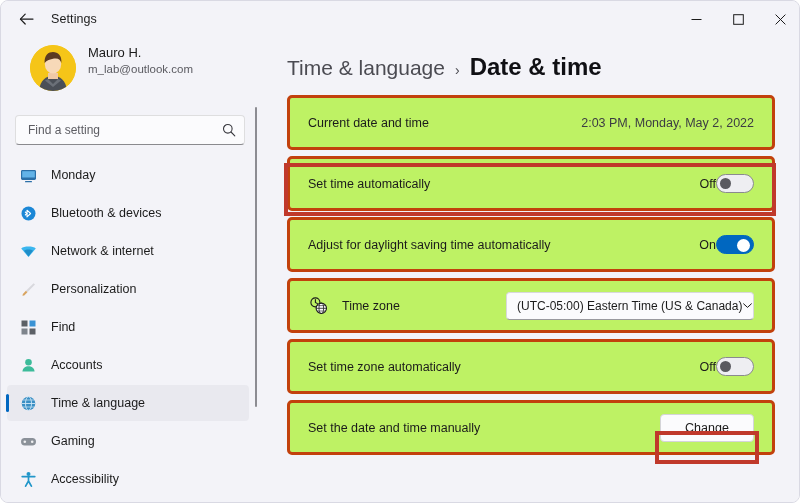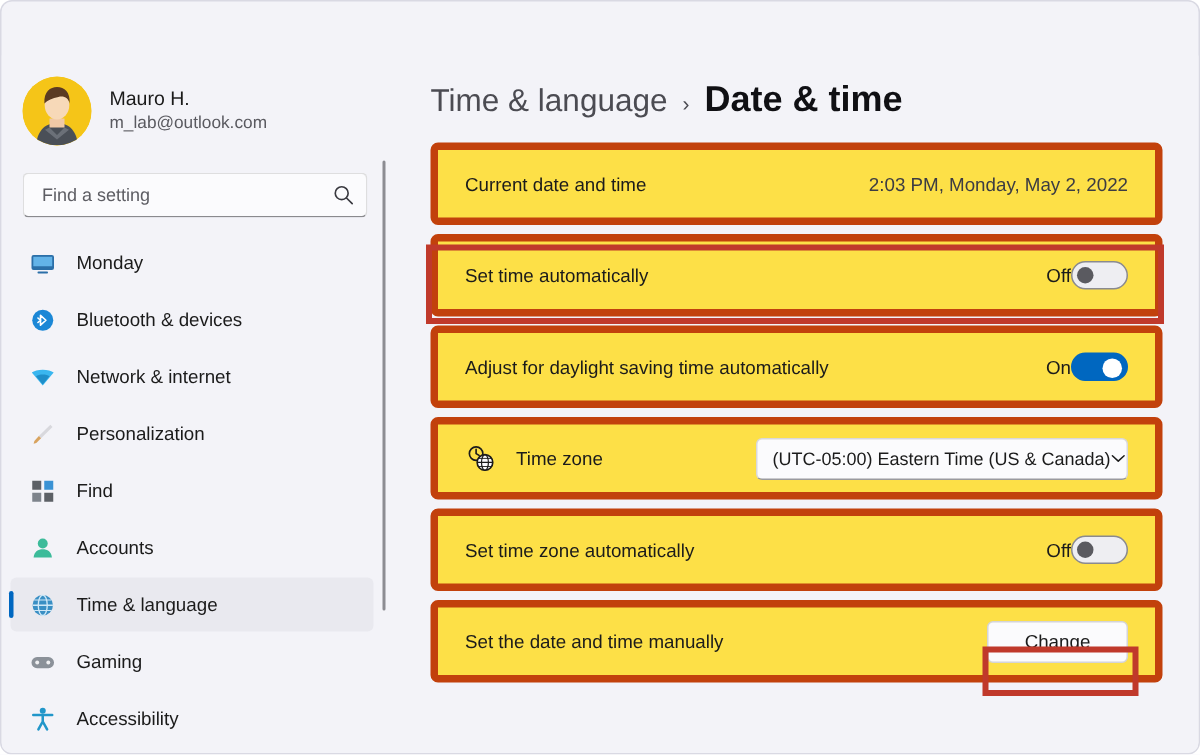--- a/index.html
+++ b/index.html
@@ -64,22 +64,21 @@
   .sidebar {
     position: absolute;
     top: 36px; left: 0;
     width: 258px;
     height: 467px;
     background: #f3f3f8;
     overflow: hidden;
   }
   .profile {
     display: flex;
-    align-items: center;
-    padding: 8px 0 0 14px;
+    padding: 8px 0 0 29px;
     height: 66px;
     box-sizing: border-box;
   }
   .avatar {
     width: 46px; height: 46px;
     border-radius: 50%;
     background: #f5c518;
     overflow: hidden;
     position: relative;
     flex: 0 0 auto;
@@ -190,22 +189,22 @@
     font-size: 24px;
     color: #101014;
     font-weight: 600;
   }
 
   .cards {
     margin-top: 14px;
     padding: 0 25px 0 28px;
   }
   .card {
-    background: #fde047;
-    border: 5px solid #c2410c;
+    background: #bef264;
+    border: 3px solid #c2410c;
     border-radius: 5px;
     height: 55px;
     margin-bottom: 6px;
     display: flex;
     align-items: center;
     padding: 0 18px;
     box-sizing: border-box;
     position: relative;
     gap: 19px;
   }
@@ -315,20 +314,48 @@
     z-index: 20;
   }
   #hl-settime { left: 283px; top: 162px; width: 492px; height: 53px; }
   #hl-change  { left: 654px; top: 430px; width: 104px; height: 33px; }
 </style>
 </head>
 <body>
 
 <div id="app">
 
+  <div class="titlebar">
+    <div class="back-btn">
+      <svg width="15" height="13" viewBox="0 0 15 13">
+        <path d="M6.2 1.2 L1.4 6.1 L6.2 11" fill="none" stroke="#1b1b1b" stroke-width="1.2" stroke-linecap="round" stroke-linejoin="round"></path>
+        <line x1="1.6" y1="6.1" x2="14" y2="6.1" stroke="#1b1b1b" stroke-width="1.2" stroke-linecap="round"></line>
+      </svg>
+    </div>
+    <div class="app-title">Settings</div>
+
+    <div class="wincontrols">
+      <div class="wc">
+        <svg width="11" height="11" viewBox="0 0 11 11">
+          <line x1="0.5" y1="5.5" x2="10.5" y2="5.5" stroke="#1b1b1b" stroke-width="1"></line>
+        </svg>
+      </div>
+      <div class="wc">
+        <svg width="11" height="11" viewBox="0 0 11 11">
+          <rect x="0.7" y="0.7" width="9.6" height="9.6" fill="none" stroke="#1b1b1b" stroke-width="1"></rect>
+        </svg>
+      </div>
+      <div class="wc">
+        <svg width="11" height="11" viewBox="0 0 11 11">
+          <line x1="0.6" y1="0.6" x2="10.4" y2="10.4" stroke="#1b1b1b" stroke-width="1"></line>
+          <line x1="10.4" y1="0.6" x2="0.6" y2="10.4" stroke="#1b1b1b" stroke-width="1"></line>
+        </svg>
+      </div>
+    </div>
+  </div>
 
   <div class="sidebar">
 
     <div class="profile">
       <div class="avatar">
         <svg width="46" height="46" viewBox="0 0 46 46">
           <circle cx="23" cy="23" r="23" fill="#f5c518"></circle>
           <path d="M9 46 C10 35 16 31 23 31 C30 31 36 35 37 46 Z" fill="#4a4f57"></path>
           <path d="M18 28 h10 v6 h-10 z" fill="#f0c9a6"></path>
           <ellipse cx="23" cy="19" rx="8.2" ry="9.6" fill="#f7d9b8"></ellipse>

